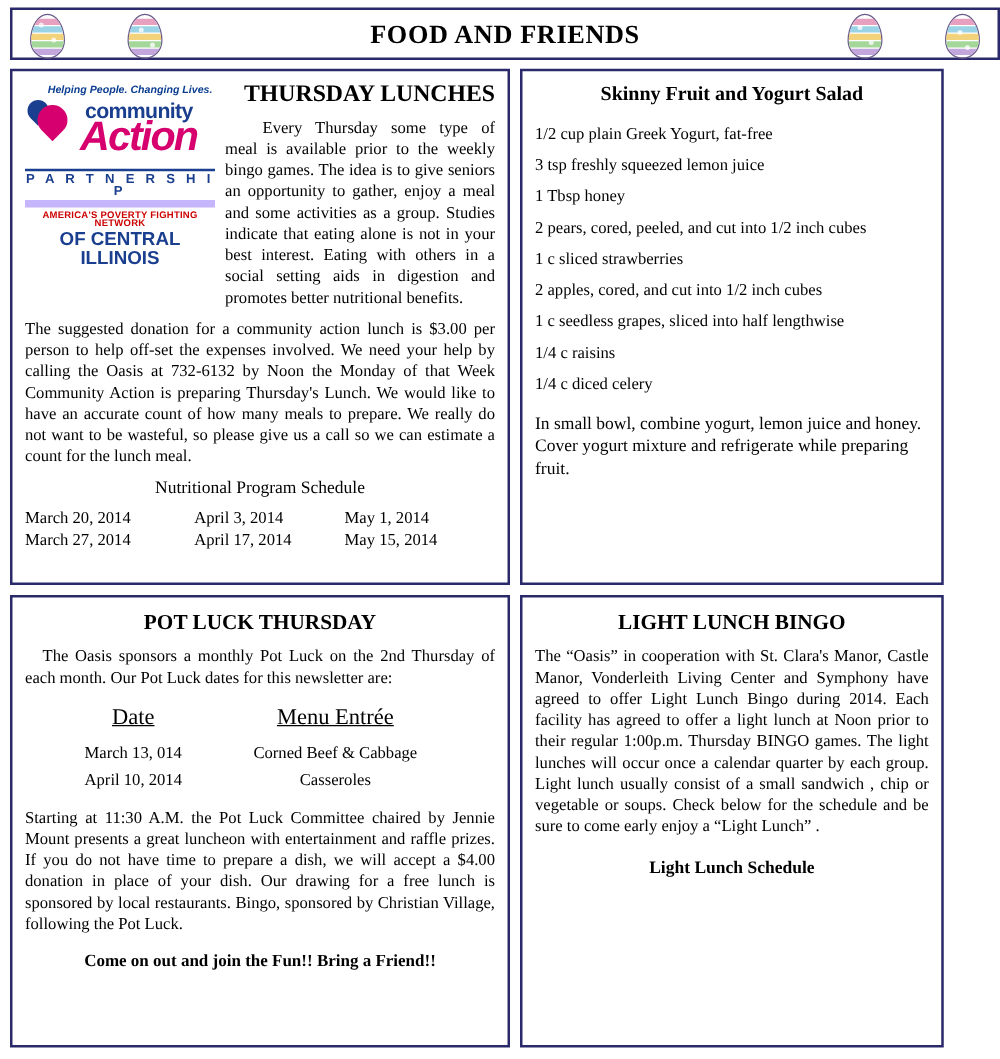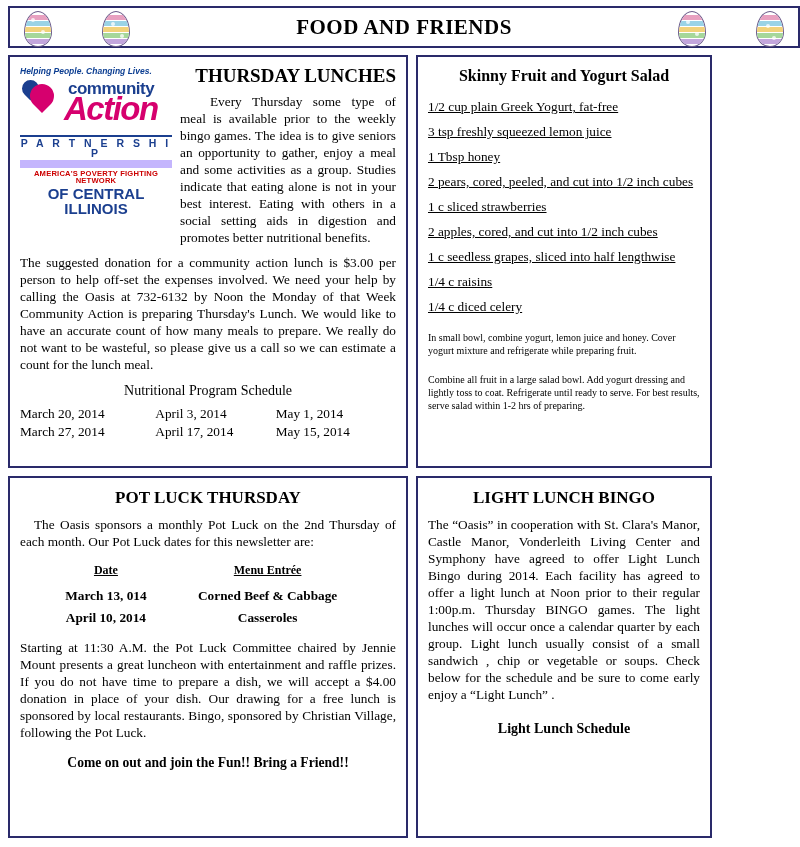--- a/index.html
+++ b/index.html
@@ -74,21 +74,21 @@
   .grid {
     display: flex;
     gap: 8px;
   }
   .col {
     display: flex;
     flex-direction: column;
     gap: 8px;
   }
   .col-left { width: 400px; }
-  .col-right { width: 296px; }
+  .col-right { width: 339px; }
 
   .box {
     border: 2px solid #2a2a6a;
     box-sizing: border-box;
     padding: 8px 10px 10px 10px;
     background: #fff;
   }
   .box-title {
     text-align: center;
     font-weight: bold;
@@ -119,21 +119,21 @@
   }
   .logo-inner {
     font-family: "Liberation Sans", sans-serif;
     line-height: 1;
   }
   .logo-tag {
     font-size: 8.5px;
     font-style: italic;
     color: #0b3d91;
     font-weight: bold;
-    text-align: left;
+    text-align: right;
     margin: 0 2px 2px 0;
   }
   .logo-main {
     position: relative;
     height: 56px;
   }
   .logo-heart {
     position: absolute;
     left: 2px; top: 0px;
     width: 44px; height: 42px;
@@ -169,21 +169,21 @@
     font-style: italic;
     letter-spacing: -1.5px;
   }
   .logo-partnership {
     font-size: 10.5px;
     letter-spacing: 3px;
     color: #1b3f8f;
     font-weight: bold;
     text-align: center;
     border-top: 2px solid #1b3f8f;
-    border-bottom: 8px solid #c4b5fd;
+    border-bottom: 6px solid #c4b5fd;
     padding: 1px 0;
     margin-top: 1px;
   }
   .logo-network {
     font-size: 7.6px;
     font-weight: bold;
     color: #c00;
     letter-spacing: 0.2px;
     text-align: center;
     margin-top: 2px;
@@ -227,46 +227,45 @@
   .recipe-box { height: 413px; }
   .recipe-list {
     list-style: none;
     margin: 14px 0 0 0;
     padding: 0;
     font-size: 13.3px;
   }
   .recipe-list li {
     margin: 0 0 9px 0;
     line-height: 1.2;
-    text-decoration: underline;
   }
   .recipe-para {
-    font-size: 10px;
+    font-size: 14px;
     line-height: 1.3;
     margin: 16px 0 0 0;
     text-align: left;
   }
 
   
   .potluck-box { height: 362px; }
   .pl-table {
     width: 86%;
     margin: 12px auto 10px auto;
     border-collapse: collapse;
     font-size: 13.3px;
   }
   .pl-table th {
-    font-weight: bold;
+    font-weight: normal;
     text-decoration: underline;
     padding-bottom: 7px;
-    font-size: 12px;
+    font-size: 18px;
   }
   .pl-table td {
     text-align: center;
-    font-weight: bold;
+    font-weight: normal;
     padding: 3px 0;
   }
   .pl-closing {
     text-align: center;
     font-weight: bold;
     font-size: 13.6px;
     margin: 14px 0 0 0;
   }
 
   
@@ -415,21 +414,20 @@
           <li>3 tsp freshly squeezed lemon juice</li>
           <li>1 Tbsp honey</li>
           <li>2 pears, cored, peeled, and cut into 1/2 inch cubes</li>
           <li>1 c sliced strawberries</li>
           <li>2 apples, cored, and cut into 1/2 inch cubes</li>
           <li>1 c seedless grapes, sliced into half lengthwise</li>
           <li>1/4 c raisins</li>
           <li>1/4 c diced celery</li>
         </ul>
         <p class="recipe-para">In small bowl, combine yogurt, lemon juice and honey. Cover yogurt mixture and refrigerate while preparing fruit.</p>
-        <p class="recipe-para">Combine all fruit in a large salad bowl.  Add yogurt dressing and lightly toss to coat.  Refrigerate until ready to serve. For best results, serve salad within 1-2 hrs of preparing.</p>
       </div>
 
       <div class="box bingo-box">
         <div class="box-title">LIGHT LUNCH BINGO</div>
         <p class="body">The “Oasis” in cooperation with St. Clara's Manor,  Castle Manor,  Vonderleith Living Center and Symphony have agreed to offer Light Lunch Bingo during 2014.  Each facility has agreed to offer a light lunch at Noon prior to their regular 1:00p.m.  Thursday  BINGO games.  The light lunches will occur once a calendar quarter by each group.   Light lunch usually consist of a small    sandwich , chip or vegetable or soups.  Check below for the schedule and be sure to come early enjoy a “Light Lunch” .</p>
         <div class="ll-title">Light Lunch Schedule</div>
       </div>
 
     </div>
   </div>

